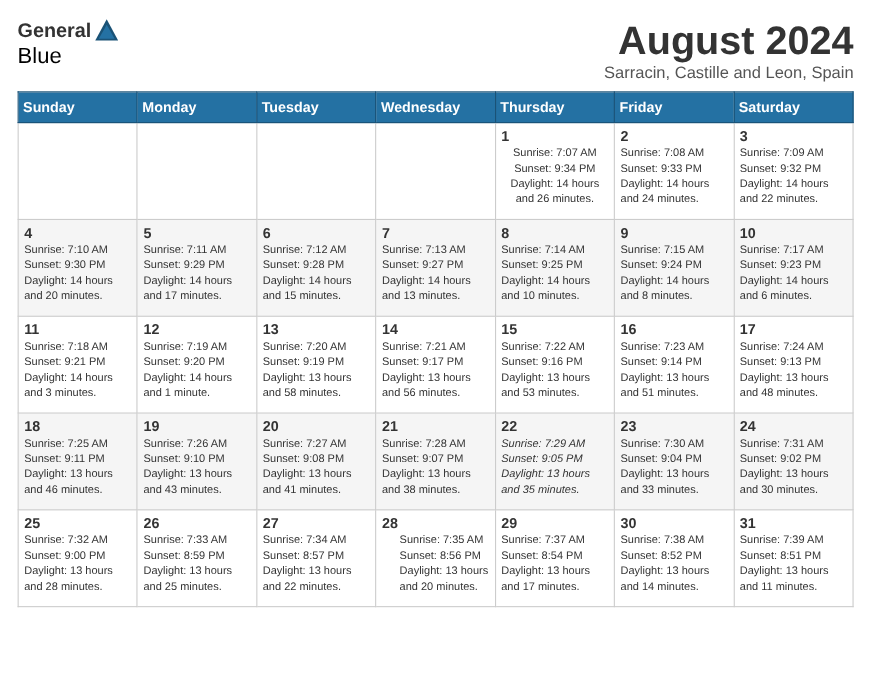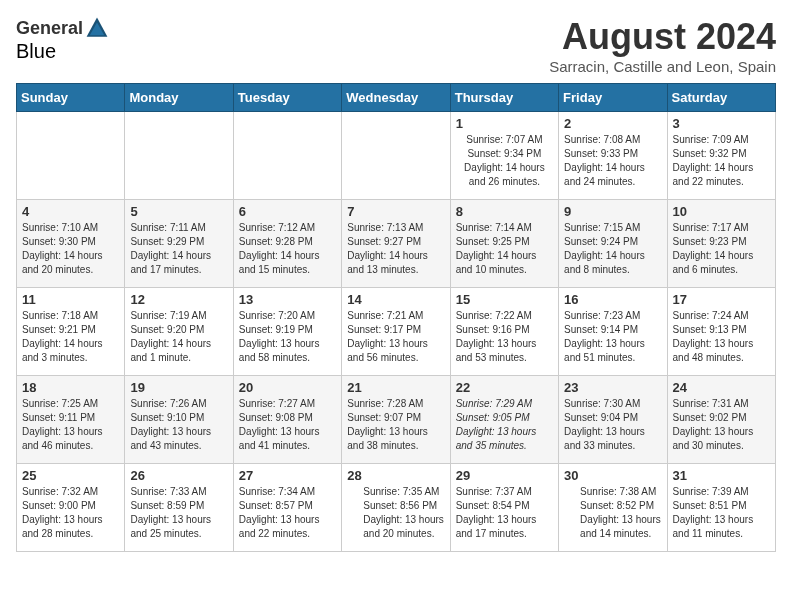--- a/index.html
+++ b/index.html
@@ -307,21 +307,21 @@
 Daylight: 13 hours and 20 minutes.</div>
         </td>
         <td>
           <div class="day-number">29</div>
           <div class="day-info" style="white-space: pre-line;">Sunrise: 7:37 AM
 Sunset: 8:54 PM
 Daylight: 13 hours and 17 minutes.</div>
         </td>
         <td>
           <div class="day-number">30</div>
-          <div class="day-info" style="white-space: pre-line; margin-left: 16px;">Sunrise: 7:38 AM
+          <div class="day-info" style="white-space: pre-line;">Sunrise: 7:38 AM
 Sunset: 8:52 PM
 Daylight: 13 hours and 14 minutes.</div>
         </td>
         <td>
           <div class="day-number">31</div>
           <div class="day-info" style="white-space: pre-line;">Sunrise: 7:39 AM
 Sunset: 8:51 PM
 Daylight: 13 hours and 11 minutes.</div>
         </td>
       </tr>

